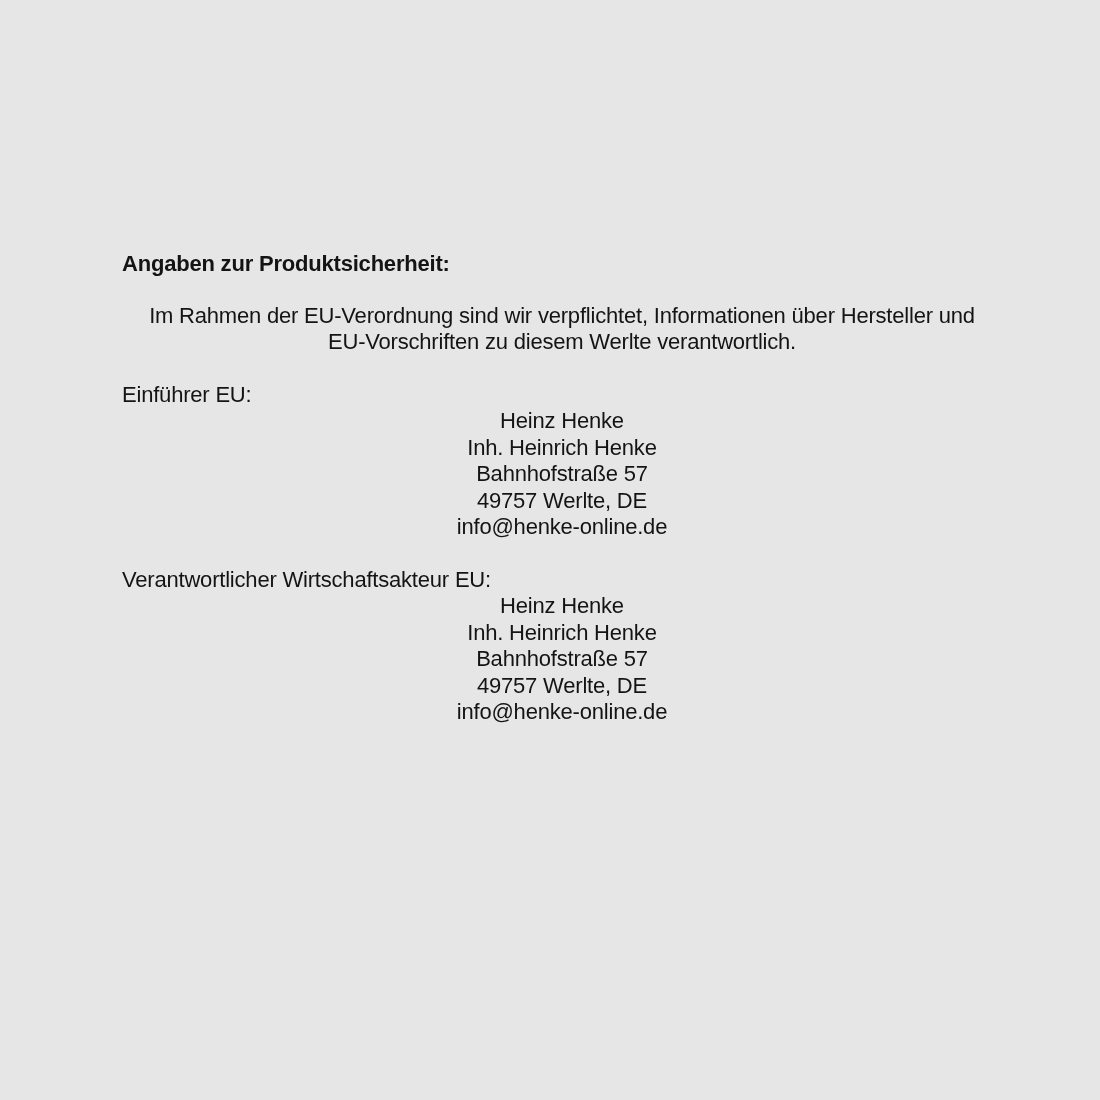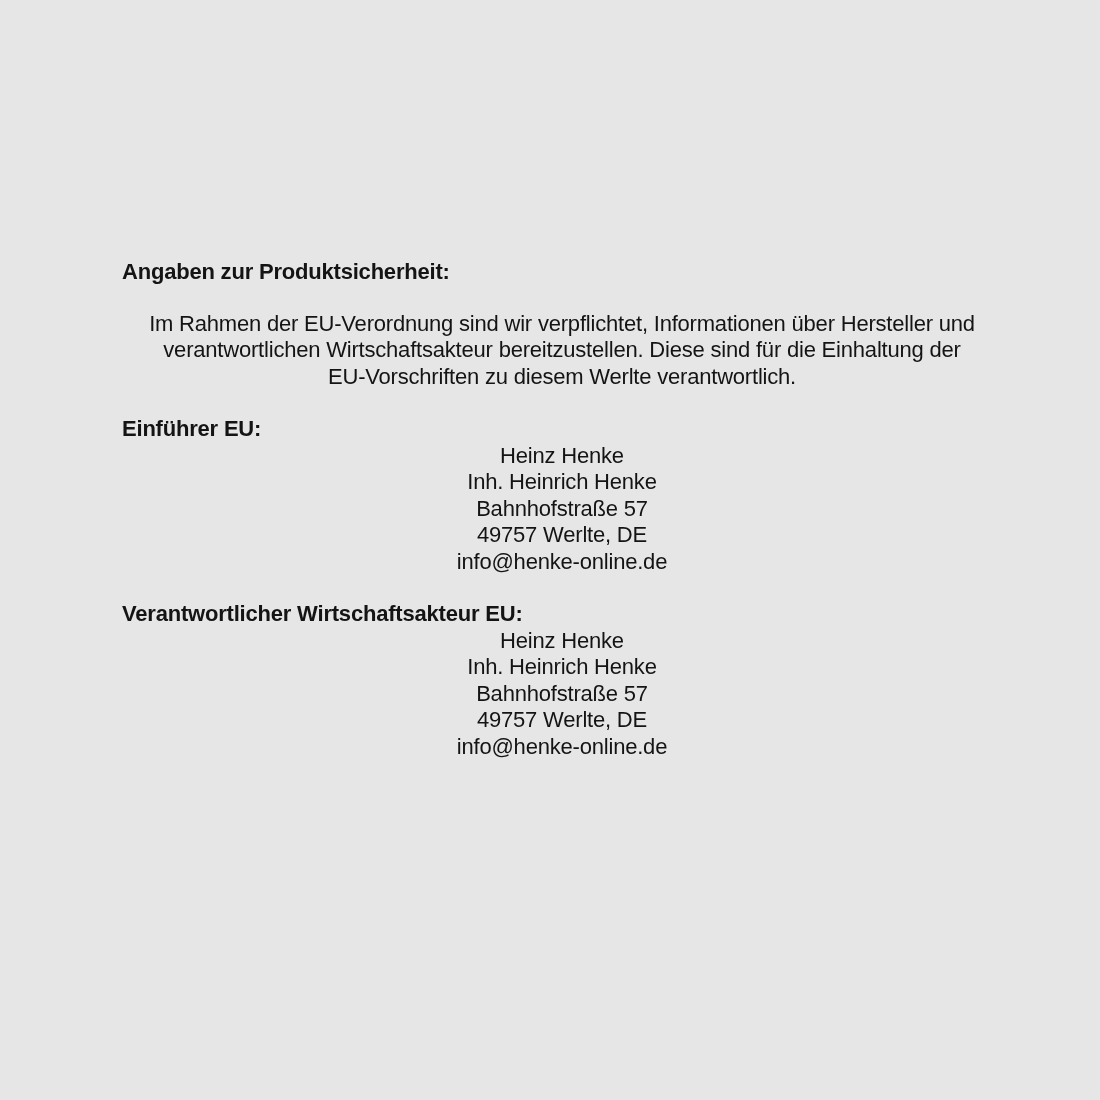--- a/index.html
+++ b/index.html
@@ -10,58 +10,57 @@
     width: 1100px;
     height: 1100px;
     background: #e6e6e6;
     position: relative;
     overflow: hidden;
     font-family: "Liberation Sans", sans-serif;
   }
   .content {
     position: absolute;
     left: 122px;
-    top: 259px;
+    top: 251px;
     width: 880px;
     color: #141414;
     font-size: 22px;
     line-height: 26.5px;
     letter-spacing: -0.2px;
   }
   .heading {
     font-weight: 700;
     margin: 0 0 25px 0;
   }
   .intro {
     margin: 0 0 26px 0;
   }
   .section {
     margin: 0 0 26px 0;
   }
   .section:last-child {
     margin-bottom: 0;
   }
   .section-label {
-    font-weight: 700;
+    font-weight: 400;
   }
   .line {
     white-space: nowrap;
     text-align: center;
   }
 </style>
 </head>
 <body style="background: rgb(230, 230, 230);">
 
 <div class="content" style="color: rgb(20, 20, 20);">
 
   <div class="heading">Angaben zur Produktsicherheit:</div>
 
   <div class="intro">
     <div class="line">Im Rahmen der EU-Verordnung sind wir verpflichtet, Informationen über Hersteller und</div>
-    <div class="line">verantwortlichen Wirtschaftsakteur bereitzustellen. Diese sind für die Einhaltung der</div>
     <div class="line">EU-Vorschriften zu diesem Werlte verantwortlich.</div>
   </div>
 
   <div class="section">
     <div class="section-label">Einführer EU:</div>
     <div class="line">Heinz Henke</div>
     <div class="line">Inh. Heinrich Henke</div>
     <div class="line">Bahnhofstraße 57</div>
     <div class="line">49757 Werlte, DE</div>
     <div class="line">info@henke-online.de</div>

